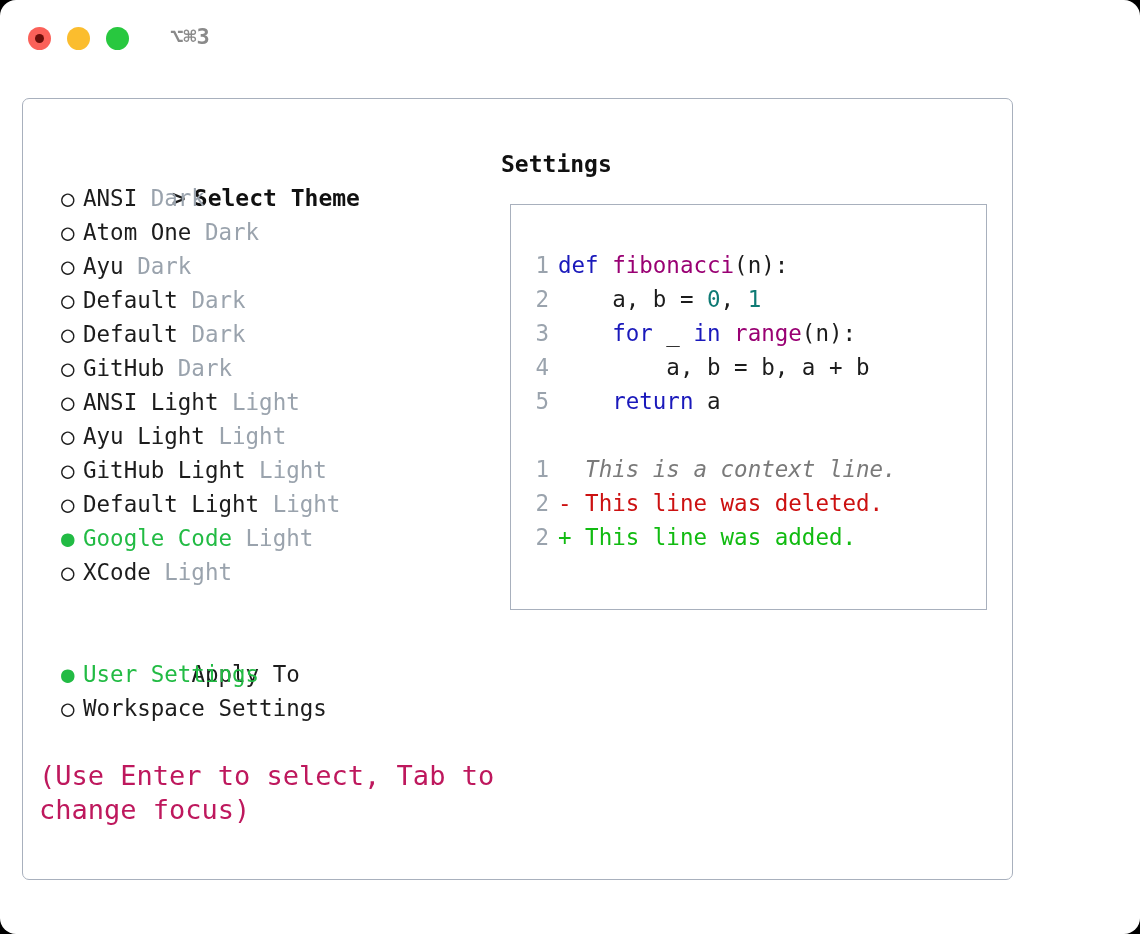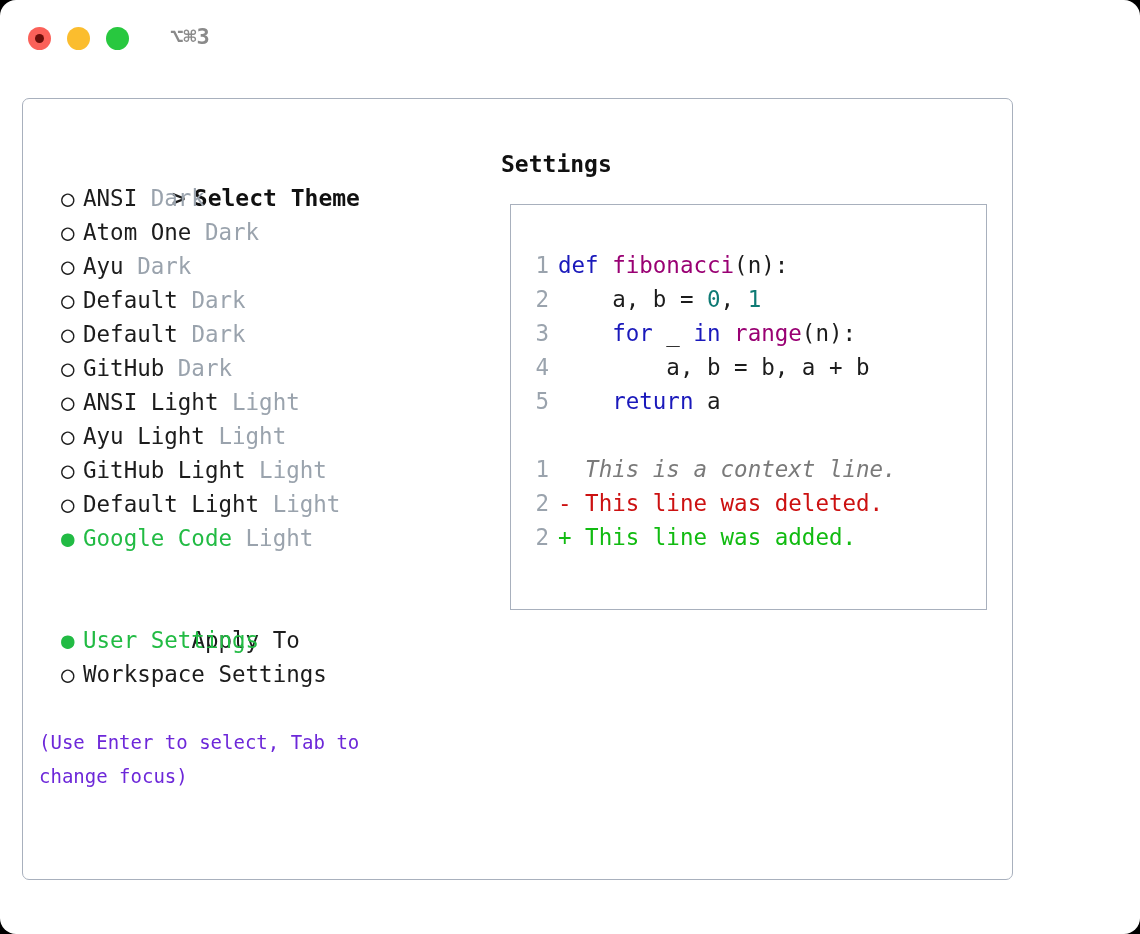--- a/index.html
+++ b/index.html
@@ -93,23 +93,23 @@
     display: inline-block;
     width: 22px;
     color: #1c1c1c;
   }
   .bullet.sel { color: #22bb44; }
   .name { color: #1c1c1c; }
   .name.sel { color: #22bb44; }
   .variant { color: #9aa3ad; }
   .spacer { height: 34px; }
   .hint {
-    font-size: 19px;
-    line-height: 34px;
-    color: #6d28d9;
+    font-size: 27px;
+    line-height: 34px;
+    color: #be185d;
     white-space: pre;
   }
   
   #right-col {
     position: absolute;
     left: 478px;
     top: 48px;
   }
   #preview-title {
     font-size: 23px;
@@ -184,20 +184,21 @@
           <div class="row"><span class="bullet">○</span><span class="name">Atom One</span><span> </span><span class="variant">Dark</span></div>
           <div class="row"><span class="bullet">○</span><span class="name">Ayu</span><span> </span><span class="variant">Dark</span></div>
           <div class="row"><span class="bullet">○</span><span class="name">Default</span><span> </span><span class="variant">Dark</span></div>
           <div class="row"><span class="bullet">○</span><span class="name">Default</span><span> </span><span class="variant">Dark</span></div>
           <div class="row"><span class="bullet">○</span><span class="name">GitHub</span><span> </span><span class="variant">Dark</span></div>
           <div class="row"><span class="bullet">○</span><span class="name">ANSI Light</span><span> </span><span class="variant">Light</span></div>
           <div class="row"><span class="bullet">○</span><span class="name">Ayu Light</span><span> </span><span class="variant">Light</span></div>
           <div class="row"><span class="bullet">○</span><span class="name">GitHub Light</span><span> </span><span class="variant">Light</span></div>
           <div class="row"><span class="bullet">○</span><span class="name">Default Light</span><span> </span><span class="variant">Light</span></div>
           <div class="row"><span class="bullet sel">●</span><span class="name sel">Google Code</span><span> </span><span class="variant">Light</span></div>
+          <div class="row"><span class="bullet">○</span><span class="name">XCode</span><span> </span><span class="variant">Light</span></div>
         </div>
 
       <div class="spacer"></div>
 
       <div class="row">
         <span class="bullet"> </span><span>Apply To</span>
       </div>
 
       <div id="apply-list">
           <div class="row"><span class="bullet sel">●</span><span class="name sel">User Settings</span></div>

